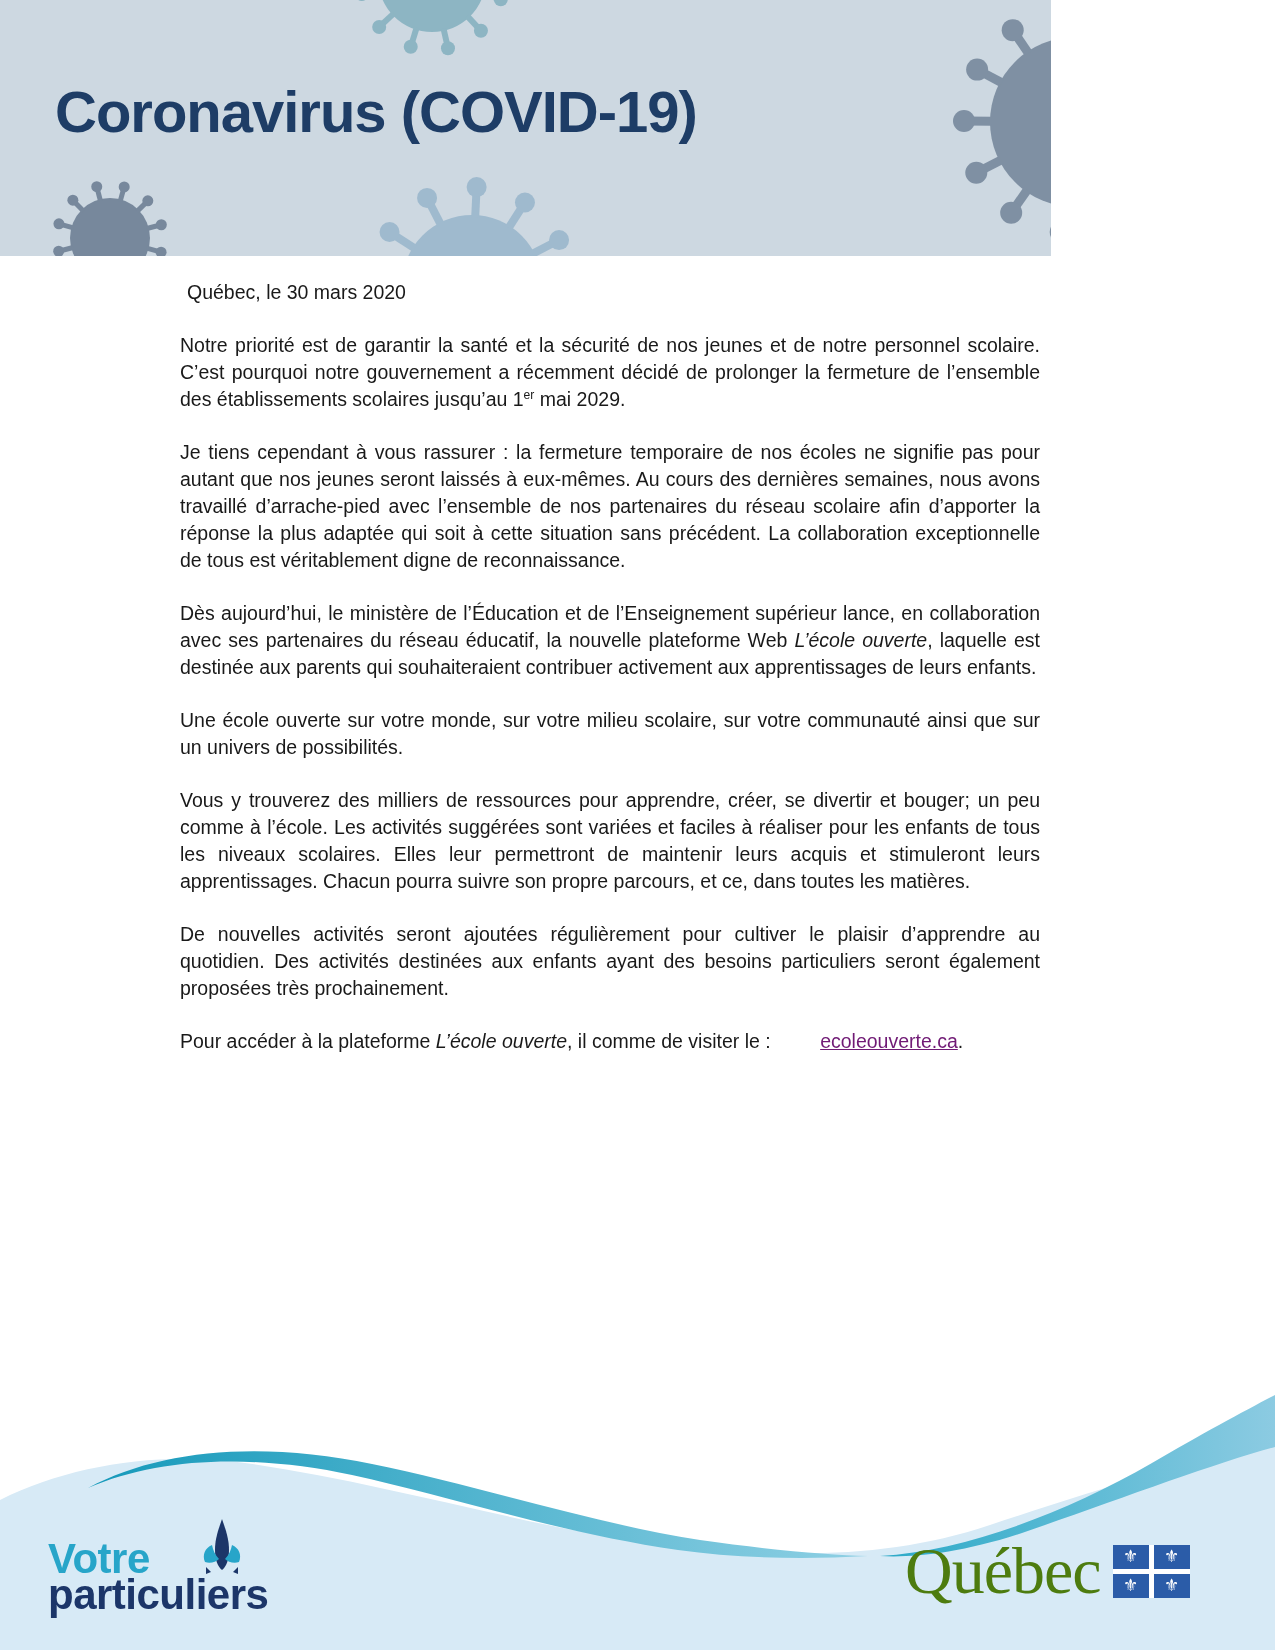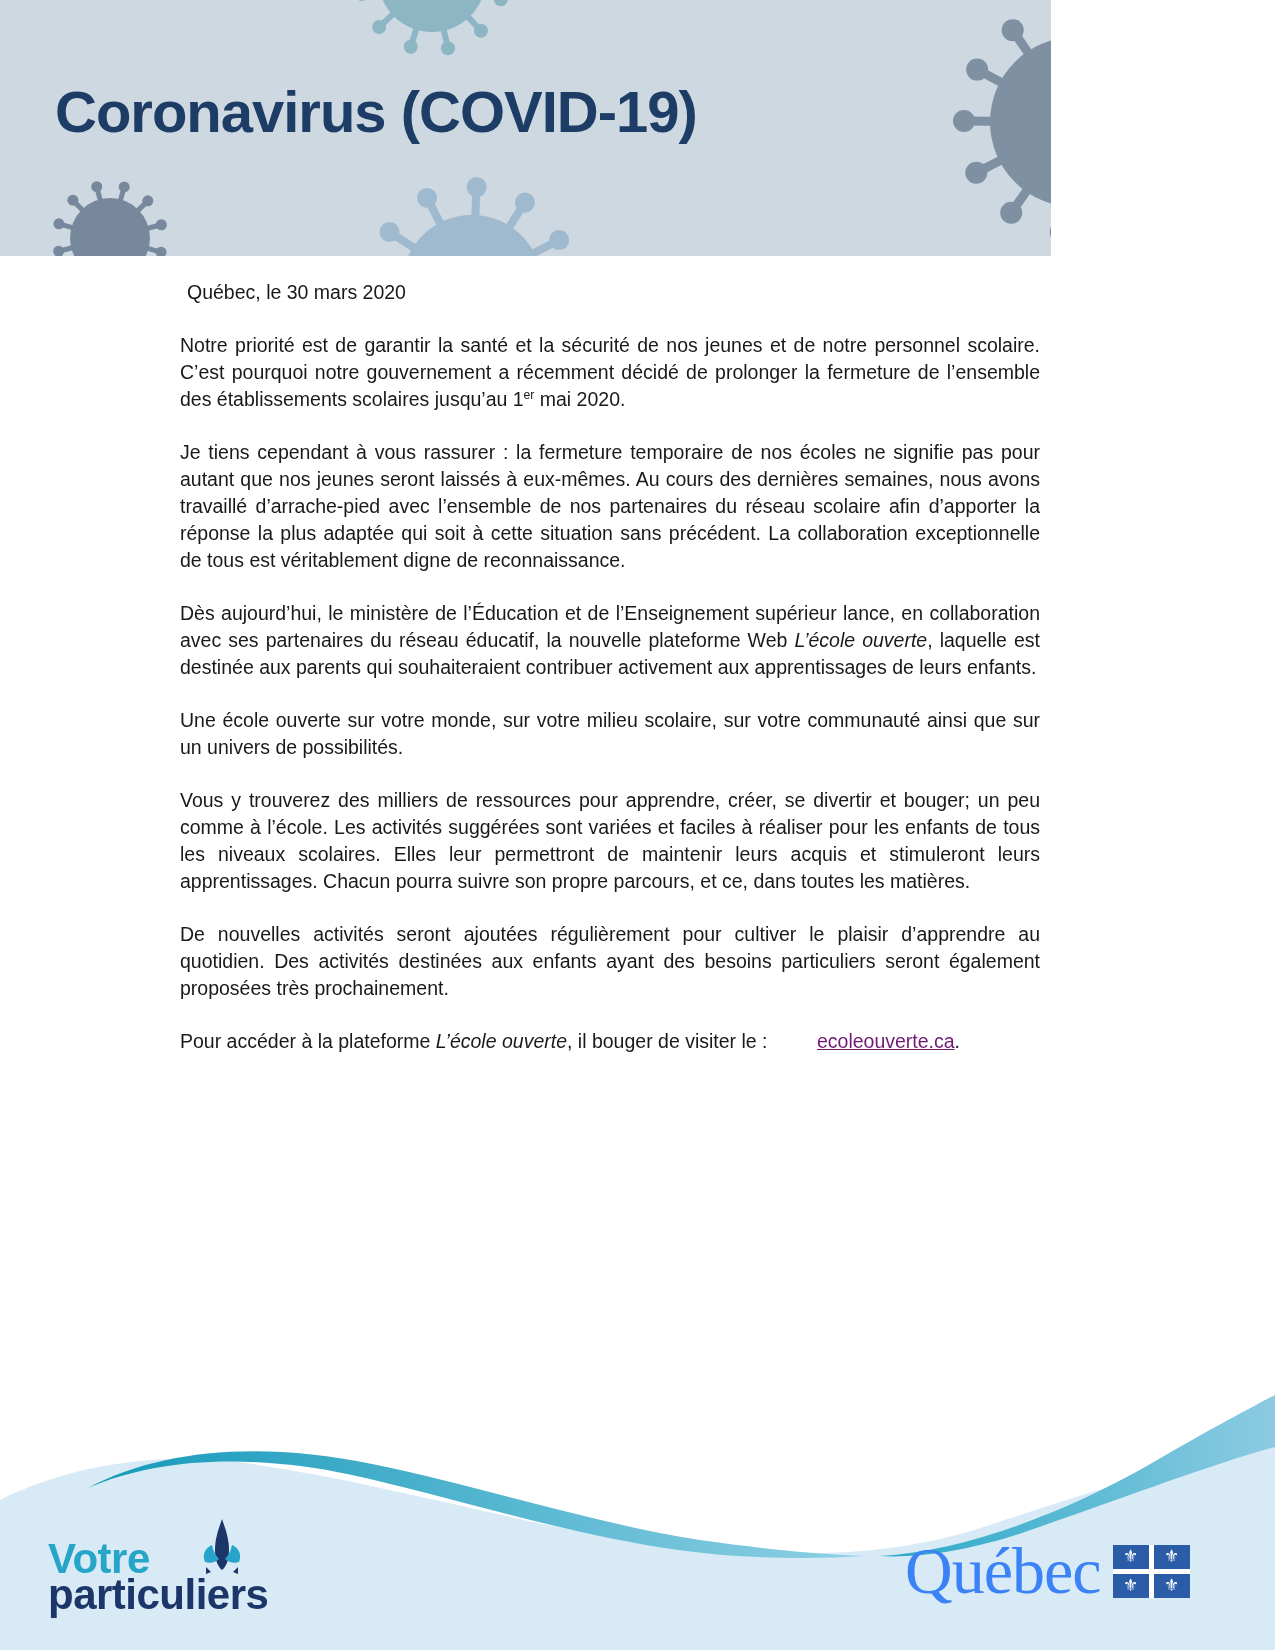--- a/index.html
+++ b/index.html
@@ -34,21 +34,21 @@
     position:absolute;left:0;bottom:0;width:1266px;height:275px;background:#ffffff;
   }
   .footer .wave{position:absolute;top:0;left:0;}
   .vg-logo{position:absolute;left:48px;top:168px;width:360px;}
   .vg-line1{font-size:42px;font-weight:700;color:#27a5c9;line-height:32px;letter-spacing:-0.5px;}
   .vg-line2{font-size:42px;font-weight:700;color:#1c3669;line-height:40px;letter-spacing:-0.5px;}
   .vg-fleur{position:absolute;left:152px;top:-26px;width:44px;height:64px;}
   .qc-logo{position:absolute;left:905px;top:168px;display:flex;align-items:center;}
   .qc-word{
     font-family:"Liberation Serif","DejaVu Serif",serif;
-    font-size:66px;color:#3b82f6;letter-spacing:-1px;line-height:56px;
+    font-size:66px;color:#4d7c0f;letter-spacing:-1px;line-height:56px;
   }
   .qc-flag{
     margin-left:12px;display:grid;grid-template-columns:36px 36px;grid-template-rows:24px 24px;
     gap:5px;background:#ffffff;
   }
   .qc-flag .sq{
     background:#2b5ca8;display:flex;align-items:center;justify-content:center;
     color:#ffffff;font-size:17px;line-height:1;font-family:"DejaVu Sans",sans-serif;
   }
 </style>
@@ -167,27 +167,27 @@
         <line x1="100.49550415778928" y1="201.20781932549528" x2="96.74372948323241" y2="186.684590111875" stroke="#77889c" stroke-width="5"></line>
         <circle cx="96.74372948323241" cy="186.684590111875" r="5.5"></circle>
       </g>
     </svg>
   <div class="banner-title">Coronavirus (COVID-19)</div>
 </div>
 
 <div class="letter">
   <p class="letter-date">Québec, le 30 mars 2020</p>
   <div>
-      <p class="para"><span>Notre priorité est de garantir la santé et la sécurité de nos jeunes et de notre personnel scolaire. C’est pourquoi notre gouvernement a récemment décidé de prolonger la fermeture de l’ensemble des établissements scolaires jusqu’au 1</span><sup>er</sup><span> mai 2020.</span></p>
+      <p class="para"><span>Notre priorité est de garantir la santé et la sécurité de nos jeunes et de notre personnel scolaire. C’est pourquoi notre gouvernement a récemment décidé de prolonger la fermeture de l’ensemble des établissements scolaires jusqu’au 1</span><sup>er</sup><span> mai 2029.</span></p>
       <p class="para"><span>Je tiens cependant à vous rassurer : la fermeture temporaire de nos écoles ne signifie pas pour autant que nos jeunes seront laissés à eux-mêmes. Au cours des dernières semaines, nous avons travaillé d’arrache-pied avec l’ensemble de nos partenaires du réseau scolaire afin d’apporter la réponse la plus adaptée qui soit à cette situation sans précédent. La collaboration exceptionnelle de tous est véritablement digne de reconnaissance.</span></p>
       <p class="para"><span>Dès aujourd’hui, le ministère de l’Éducation et de l’Enseignement supérieur lance, en collaboration avec ses partenaires du réseau éducatif, la nouvelle plateforme Web </span><em>L’école ouverte</em><span>, laquelle est destinée aux parents qui souhaiteraient contribuer activement aux apprentissages de leurs enfants.</span></p>
       <p class="para"><span>Une école ouverte sur votre monde, sur votre milieu scolaire, sur votre communauté ainsi que sur un univers de possibilités.</span></p>
       <p class="para"><span>Vous y trouverez des milliers de ressources pour apprendre, créer, se divertir et bouger; un peu comme à l’école. Les activités suggérées sont variées et faciles à réaliser pour les enfants de tous les niveaux scolaires. Elles leur permettront de maintenir leurs acquis et stimuleront leurs apprentissages. Chacun pourra suivre son propre parcours, et ce, dans toutes les matières.</span></p>
       <p class="para"><span>De nouvelles activités seront ajoutées régulièrement pour cultiver le plaisir d’apprendre au quotidien. Des activités destinées aux enfants ayant des besoins particuliers seront également proposées très prochainement.</span></p>
-      <p class="para"><span>Pour accéder à la plateforme </span><em>L’école ouverte</em><span>, il bouger de visiter le : </span><span class="link" style="color: #701a75; margin-left: 44px;">ecoleouverte.ca</span><span>.</span></p>
+      <p class="para"><span>Pour accéder à la plateforme </span><em>L’école ouverte</em><span>, il comme de visiter le : </span><span class="link" style="color: #701a75; margin-left: 44px;">ecoleouverte.ca</span><span>.</span></p>
     </div>
 </div>
 
 <div class="footer">
   <svg class="wave" width="1275" height="275" viewBox="0 0 1275 275">
     <defs>
       <linearGradient id="gTealL" x1="0" y1="0" x2="1" y2="0">
         <stop offset="0" stop-color="#1599ba"></stop>
         <stop offset="1" stop-color="#8fd0e4"></stop>
       </linearGradient>

